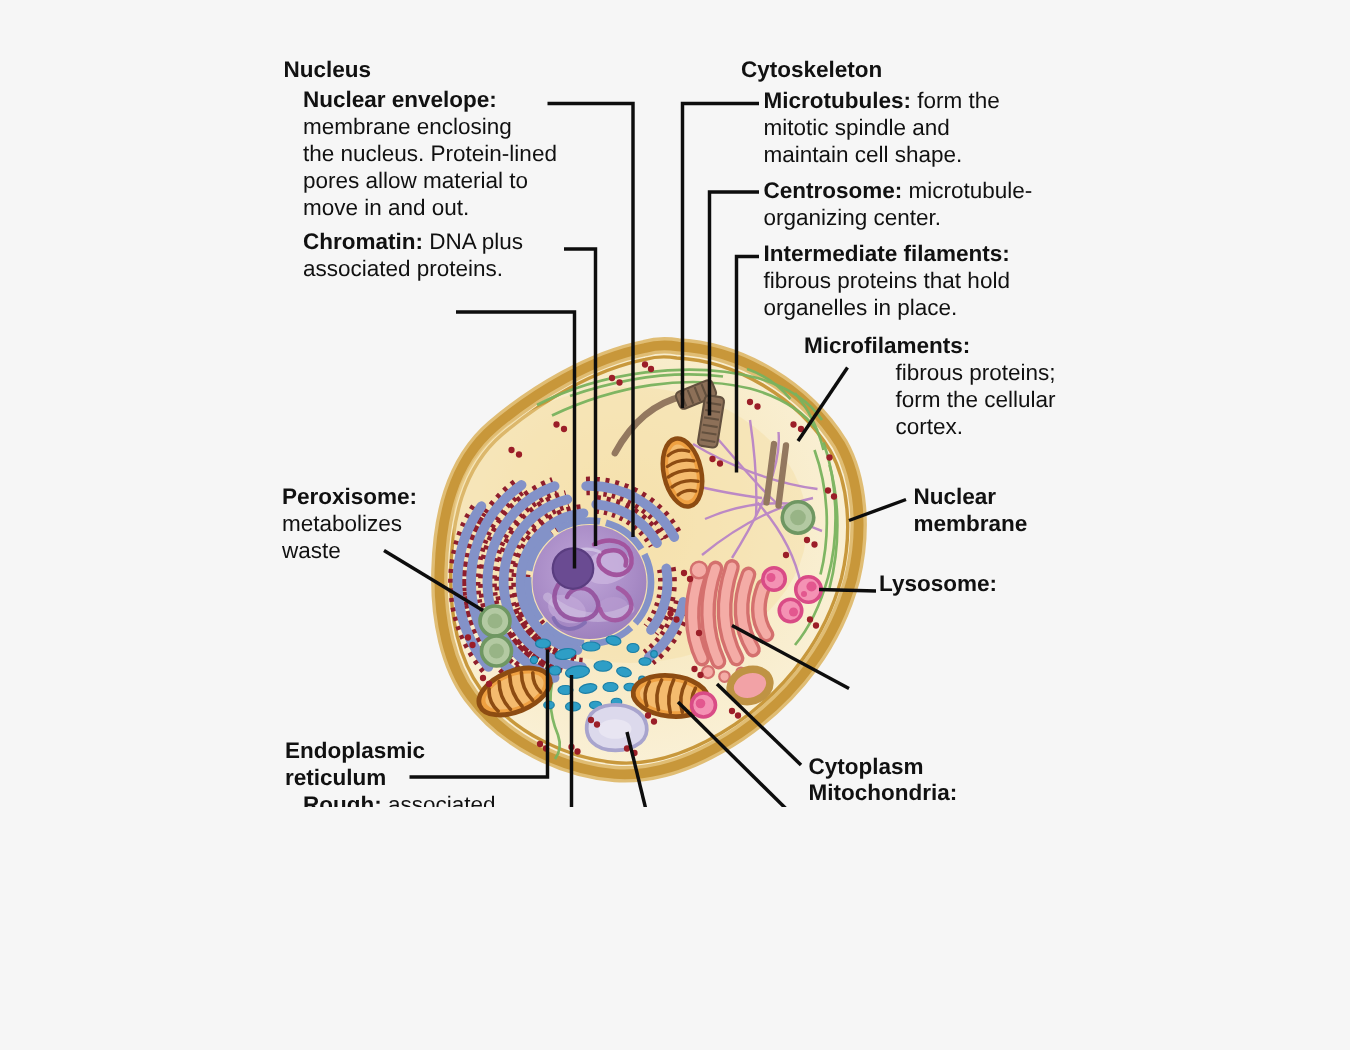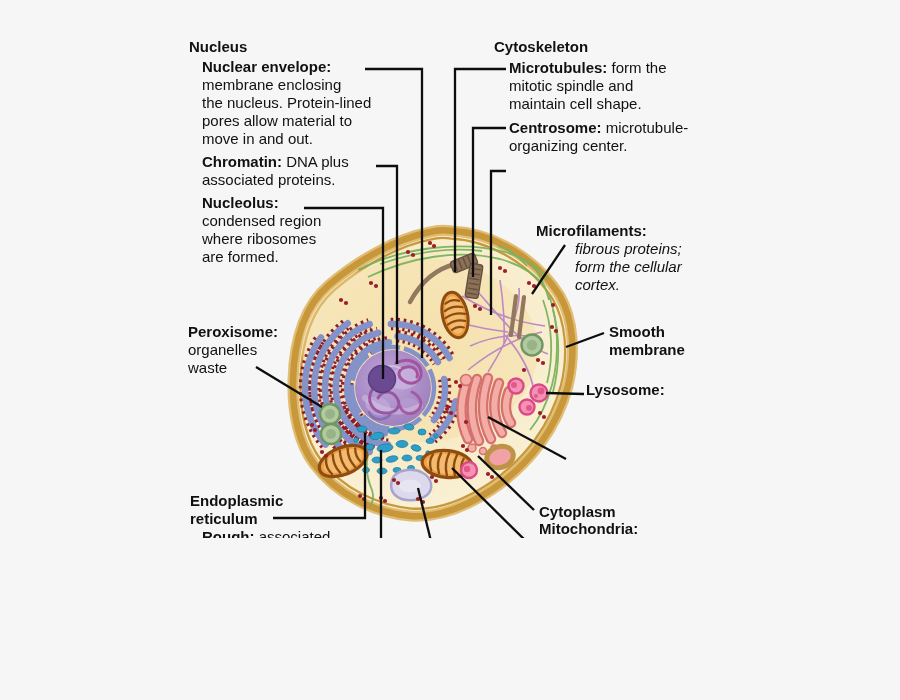--- a/index.html
+++ b/index.html
@@ -3,21 +3,21 @@
 <meta charset="utf-8">
 <style>
   html,body{margin:0;padding:0;background:#f6f6f6;}
   .stage{position:relative;width:900px;height:538px;background:#f6f6f6;overflow:hidden;
          font-family:"Liberation Sans",sans-serif;}
   svg{position:absolute;left:0;top:0;}
   .lbl{position:absolute;font:15px/18px "Liberation Sans",sans-serif;color:#111;
        white-space:pre-line;}
   .lbl b{font-weight:700;}
   .desc-block{display:block;white-space:pre-line;}
-  .indent{margin-left:39px;font-style:italic;}
+  .indent{margin-left:61px;}
   .caption{position:absolute;font:16px/18px "Liberation Sans",sans-serif;color:#222;}
 </style>
 </head>
 <body>
 
 <div class="stage">
 
 <svg width="900" height="700" viewBox="0 0 900 700">
   <defs>
     <radialGradient id="cytoGrad" cx="44%" cy="42%" r="70%">
@@ -284,51 +284,50 @@
 <div class="lbl" style="left:189px;top:38px"><b>Nucleus</b></div>
 
 <div class="lbl" style="left:202px;top:153px"><b>Chromatin:</b><span> DNA plus
 associated proteins.</span></div>
 
 <div class="lbl" style="left:202px;top:58px"><b>Nuclear envelope:</b><span class="desc-block">membrane enclosing
 the nucleus. Protein-lined
 pores allow material to
 move in and out.</span></div>
 
-<div class="lbl" style="left:202px;top:194px"><b>Nucleolus:</b><span class="desc-block">condensed region
-where ribosomes
-are formed.</span></div>
-
-<div class="lbl" style="left:188px;top:323px"><b>Peroxisome:</b><span class="desc-block">organelles
+
+<div class="lbl" style="left:188px;top:323px"><b>Peroxisome:</b><span class="desc-block">metabolizes
 waste</span></div>
 
 <div class="lbl" style="left:190px;top:492px"><b>Endoplasmic
 reticulum</b></div>
 
 <div class="lbl" style="left:202px;top:528px"><b>Rough:</b><span> associated
 with ribosomes;
 makes secretory and
 membrane proteins.</span></div>
 
 
 <div class="lbl" style="left:494px;top:38px"><b>Cytoskeleton</b></div>
 
 <div class="lbl" style="left:509px;top:119px"><b>Centrosome:</b><span> microtubule-
 organizing center.</span></div>
 
 <div class="lbl" style="left:509px;top:59px"><b>Microtubules:</b><span> form the
 mitotic spindle and
 maintain cell shape.</span></div>
 
+<div class="lbl" style="left:509px;top:161px"><b>Intermediate filaments:</b><span class="desc-block">fibrous proteins that hold
+organelles in place.</span></div>
 
 <div class="lbl" style="left:536px;top:222px"><b>Microfilaments:</b><span class="desc-block indent">fibrous proteins;
 form the cellular
 cortex.</span></div>
 
-<div class="lbl" style="left:609px;top:323px"><b>Smooth
+<div class="lbl" style="left:609px;top:323px"><b>Nuclear
 membrane</b></div>
 
 <div class="lbl" style="left:586px;top:381px"><b>Lysosome:</b></div>
 
 
 <div class="lbl" style="left:539px;top:503px"><b>Cytoplasm</b></div>
 
 <div class="lbl" style="left:539px;top:520px"><b>Mitochondria:</b><span class="desc-block">produce energy.</span></div>
 
 <div class="lbl" style="left:452px;top:570px"><b>Vacuole</b></div>

